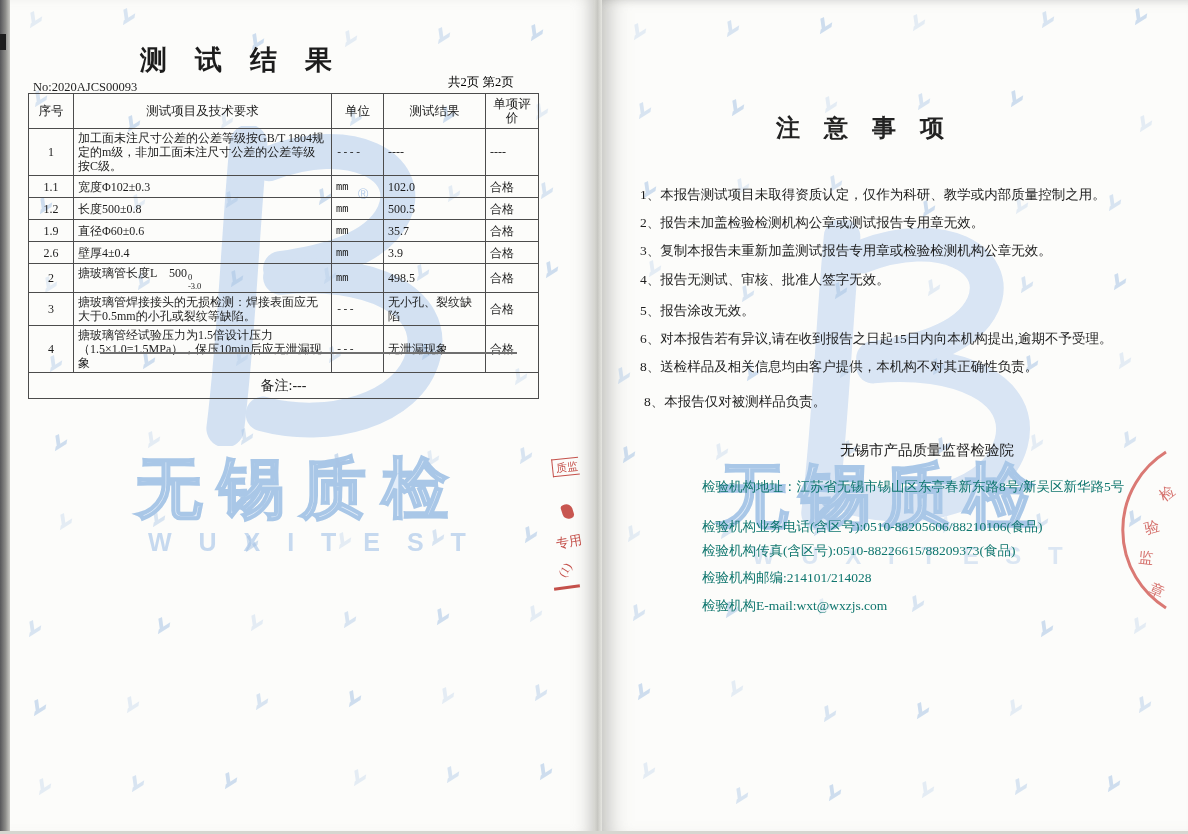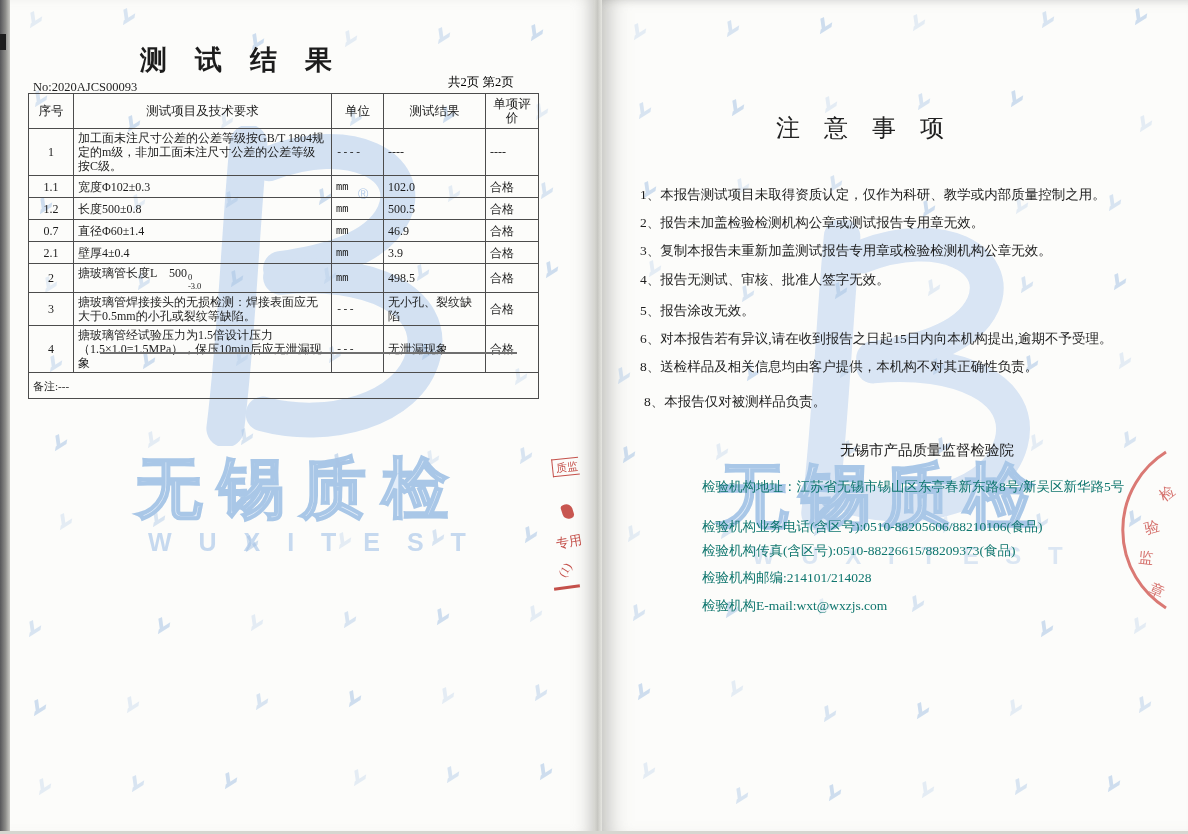--- a/index.html
+++ b/index.html
@@ -45,40 +45,40 @@
   .page-info{position:absolute;left:438px;top:74px;font-size:12.5px;color:#000000;}
   table.results{position:absolute;left:18px;top:93px;width:510px;border-collapse:collapse;
     table-layout:fixed;font-size:12px;line-height:14px;color:#1c1c1c;}
   table.results th,table.results td{border:1px solid #4c4c4c;padding:2px 4px;vertical-align:middle;}
   table.results th{font-weight:normal;text-align:center;font-size:12.5px;padding:3px 2px;}
   td.c-no{text-align:center;}
   td.c-unit{font-family:"Liberation Mono","DejaVu Sans Mono",monospace;font-size:10.5px;}
   td.c-res{font-size:12px;}
   td.c-eval{padding-left:5px;}
   td.remarks{border-left:1px solid #4c4c4c;border-right:1px solid #4c4c4c;
-    border-bottom:1.5px solid #4c4c4c;padding:5px 6px;font-size:11px;}
+    border-bottom:1.5px solid #4c4c4c;padding:5px 6px;font-size:14px;text-align:center;}
   .supsub{display:inline-flex;flex-direction:column;font-size:8.5px;line-height:8.5px;
     vertical-align:-3px;margin-left:1px;}
   .footer-rule{position:absolute;left:90px;top:352px;width:417px;height:2px;background:#6f6f6f;}
 
   
   .seal-left{position:absolute;left:536px;top:456px;width:48px;height:142px;color:#c4504a;}
   .seal-left .sf{position:absolute;font-size:12px;line-height:12px;}
   .seal-left .sf1{left:6px;top:2px;border:1.5px solid #c4504a;border-right:none;
     padding:2px 1px 2px 3px;transform:rotate(-6deg);font-size:11px;}
   .seal-left .blob{left:16px;top:48px;width:11px;height:15px;background:#c85650;
     border-radius:3px 6px 4px 6px;transform:rotate(-18deg);position:absolute;}
   .seal-left .sf3{left:10px;top:80px;transform:rotate(-10deg);font-size:13px;}
   .seal-left .sf4{left:12px;top:108px;transform:rotate(-58deg);font-size:12px;}
   .seal-left .bar{position:absolute;left:8px;top:130px;width:26px;height:3px;
     background:#c4504a;transform:rotate(-8deg);}
 
   
   .title-r{position:absolute;left:70px;top:96px;width:400px;text-align:center;
-    font-size:24px;font-weight:normal;letter-spacing:24px;color:#222;white-space:nowrap;}
+    font-size:24px;font-weight:bold;letter-spacing:24px;color:#222;white-space:nowrap;}
   .note{position:absolute;left:38px;font-size:13.5px;color:#1d1d1d;white-space:nowrap;}
   .org{position:absolute;left:238px;top:441px;font-size:14.5px;color:#1b1b1b;}
   .contact{position:absolute;left:100px;font-size:13.5px;color:#0f766e;white-space:nowrap;}
   .seal-right{position:absolute;left:478px;top:446px;width:108px;height:168px;}
 </style>
 </head>
 <body>
 
 <div class="scan">
   <div class="edge-left"></div>
@@ -376,28 +376,28 @@
               <td class="c-eval">合格</td>
             </tr>
             <tr style="height: 22px;">
               <td class="c-no">1.2</td>
               <td class="c-item">长度500±0.8</td>
               <td class="c-unit">mm</td>
               <td class="c-res">500.5</td>
               <td class="c-eval">合格</td>
             </tr>
             <tr style="height: 22px;">
-              <td class="c-no">0.7</td>
-              <td class="c-item">直径Φ60±1.4</td>
+              <td class="c-no">1.9</td>
+              <td class="c-item">直径Φ60±0.6</td>
               <td class="c-unit">mm</td>
-              <td class="c-res">46.9</td>
+              <td class="c-res">35.7</td>
               <td class="c-eval">合格</td>
             </tr>
             <tr style="height: 22px;">
-              <td class="c-no">2.1</td>
+              <td class="c-no">2.6</td>
               <td class="c-item">壁厚4±0.4</td>
               <td class="c-unit">mm</td>
               <td class="c-res">3.9</td>
               <td class="c-eval">合格</td>
             </tr>
             <tr style="height: 22px;">
               <td class="c-no">2</td>
               <td class="c-item">搪玻璃管长度L　500<span class="supsub">
                   <span>0</span>
                   <span>-3.0</span>

